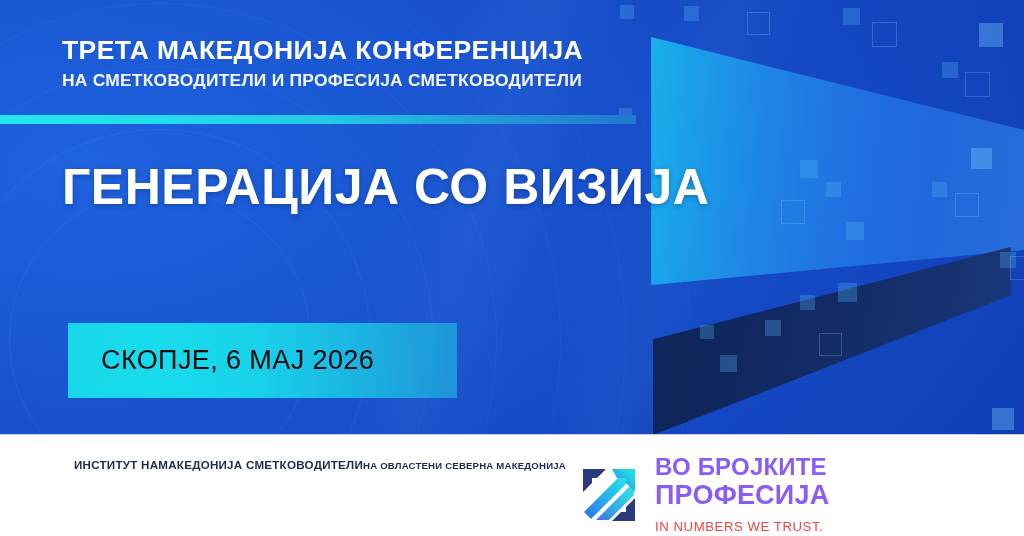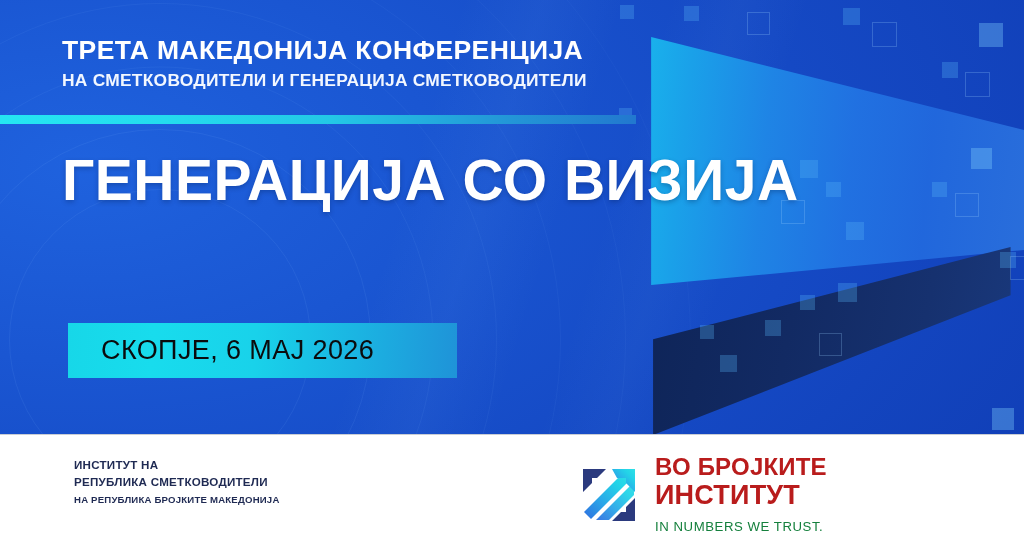--- a/index.html
+++ b/index.html
@@ -118,36 +118,36 @@
 
   .divider {
     position: absolute;
     left: 0; top: 115px;
     width: 636px; height: 9px;
     background: linear-gradient(90deg, #25e6f2 0%, #24dcee 26%, #23c8e6 52%, #2399d8 78%, #2278cf 100%);
   }
 
   .title {
     position: absolute;
-    left: 62px; top: 143px;
+    left: 62px; top: 154px;
     width: 830px;
     color: #ffffff;
     font-weight: bold;
-    font-size: 57px;
+    font-size: 50px;
     line-height: 1.33;
     letter-spacing: .5px;
     white-space: nowrap;
     text-shadow: 0 2px 5px rgba(4, 26, 72, .30);
   }
   .title .l2 { display: block; }
 
   .date-badge {
     position: absolute;
     left: 68px; top: 323px;
-    width: 389px; height: 55px;
+    width: 389px; height: 75px;
     background: linear-gradient(94deg, #17d7e8 0%, #18dced 22%, #19d2ea 48%, #1bb4e2 74%, #1f93d8 100%);
     display: flex;
     align-items: center;
   }
   .date-badge .txt {
     color: #0b0b0d;
     font-size: 27px;
     font-weight: normal;
     letter-spacing: .4px;
     padding-left: 33px;
@@ -169,21 +169,21 @@
     align-items: stretch;
   }
   .isos-mark {
     position: relative;
     width: 76px; height: 66px;
   }
   .isos-text {
     padding-left: 15px;
     padding-top: 3px;
     display: flex;
-    flex-direction: column;
+    flex-direction: row;
     justify-content: center;
   }
   .isos-line {
     color: #1f2a53;
     font-size: 11.6px;
     font-weight: bold;
     line-height: 1.46;
     letter-spacing: .25px;
     white-space: nowrap;
   }
@@ -204,30 +204,30 @@
     align-items: center;
   }
   .trust-mark { width: 66px; height: 66px; }
   .trust-text {
     padding-left: 13px;
     display: flex;
     flex-direction: column;
     justify-content: center;
   }
   .trust-l1, .trust-l2 {
-    color: #b91c1c;
+    color: #8b5cf6;
     font-weight: bold;
     letter-spacing: .2px;
     line-height: 1.04;
     white-space: nowrap;
   }
   .trust-l1 { font-size: 24px; }
   .trust-l2 { font-size: 27px; margin-top: 1px; }
   .trust-en {
-    color: #15803d;
+    color: #ef4444;
     font-size: 13.2px;
     letter-spacing: .55px;
     margin-top: 10px;
     white-space: nowrap;
   }
 </style>
 </head>
 <body>
 
 <div class="banner">
@@ -270,41 +270,41 @@
     <div class="sq fill" style="left:838px;  top:283px; width:19px; height:19px;"></div>
     <div class="sq fill" style="left:800px;  top:295px; width:15px; height:15px;"></div>
     <div class="sq line" style="left:819px;  top:333px; width:21px; height:21px;"></div>
     <div class="sq fill" style="left:765px;  top:320px; width:16px; height:16px;"></div>
     <div class="sq fill" style="left:700px;  top:325px; width:14px; height:14px;"></div>
     <div class="sq fill" style="left:720px;  top:355px; width:17px; height:17px;"></div>
     <div class="sq fill2" style="left:992px;  top:408px; width:22px; height:22px;"></div>
 
     <div class="kicker-wrap">
       <div class="kicker1">ТРЕТА МАКЕДОНИЈА КОНФЕРЕНЦИЈА</div>
-      <div class="kicker2">НА СМЕТКОВОДИТЕЛИ И ГЕНЕРАЦИЈА СМЕТКОВОДИТЕЛИ</div>
+      <div class="kicker2">НА СМЕТКОВОДИТЕЛИ И ПРОФЕСИЈА СМЕТКОВОДИТЕЛИ</div>
     </div>
 
     <div class="divider"></div>
 
     <div class="title">
       <span class="l1">ГЕНЕРАЦИЈА СО ВИЗИЈА</span>
     </div>
 
     <div class="date-badge">
       <span class="txt">СКОПЈЕ, 6 МАЈ 2026</span>
     </div>
   </div>
 
   <div class="footer">
 
     <div class="logo-isos">
       <div class="isos-text">
         <div class="isos-line">ИНСТИТУТ НА</div>
-        <div class="isos-line">РЕПУБЛИКА СМЕТКОВОДИТЕЛИ</div>
-        <div class="isos-sub">НА РЕПУБЛИКА БРОЈКИТЕ МАКЕДОНИЈА</div>
+        <div class="isos-line">МАКЕДОНИЈА СМЕТКОВОДИТЕЛИ</div>
+        <div class="isos-sub">НА ОВЛАСТЕНИ СЕВЕРНА МАКЕДОНИЈА</div>
       </div>
     </div>
 
     <div class="logo-trust">
       <div class="trust-mark">
         <svg width="66" height="66" viewBox="0 0 66 66">
           <defs>
             <linearGradient id="tg" x1="0" y1="1" x2="1" y2="0">
               <stop offset="0%" stop-color="#2f6fe0"></stop>
               <stop offset="40%" stop-color="#2aa8e8"></stop>
@@ -318,18 +318,18 @@
           <path d="M59,59 H36 L45,50 H50 V45 L59,36 Z" fill="#2b3a7e"></path>
 
           <path d="M8,50 L46,12 L53,19 L15,57 Z" fill="url(#tg)"></path>
           <path d="M20,58 L58,20 L58,33 L33,58 Z" fill="url(#tg)" opacity=".95"></path>
 
           <path d="M36,7 H59 V30 L50,21 V16 H41 Z" fill="url(#tg)"></path>
         </svg>
       </div>
       <div class="trust-text">
         <div class="trust-l1">ВО БРОЈКИТЕ</div>
-        <div class="trust-l2">ИНСТИТУТ</div>
+        <div class="trust-l2">ПРОФЕСИЈА</div>
         <div class="trust-en">IN NUMBERS WE TRUST.</div>
       </div>
     </div>
   </div>
 </div>
 
 </body></html>

